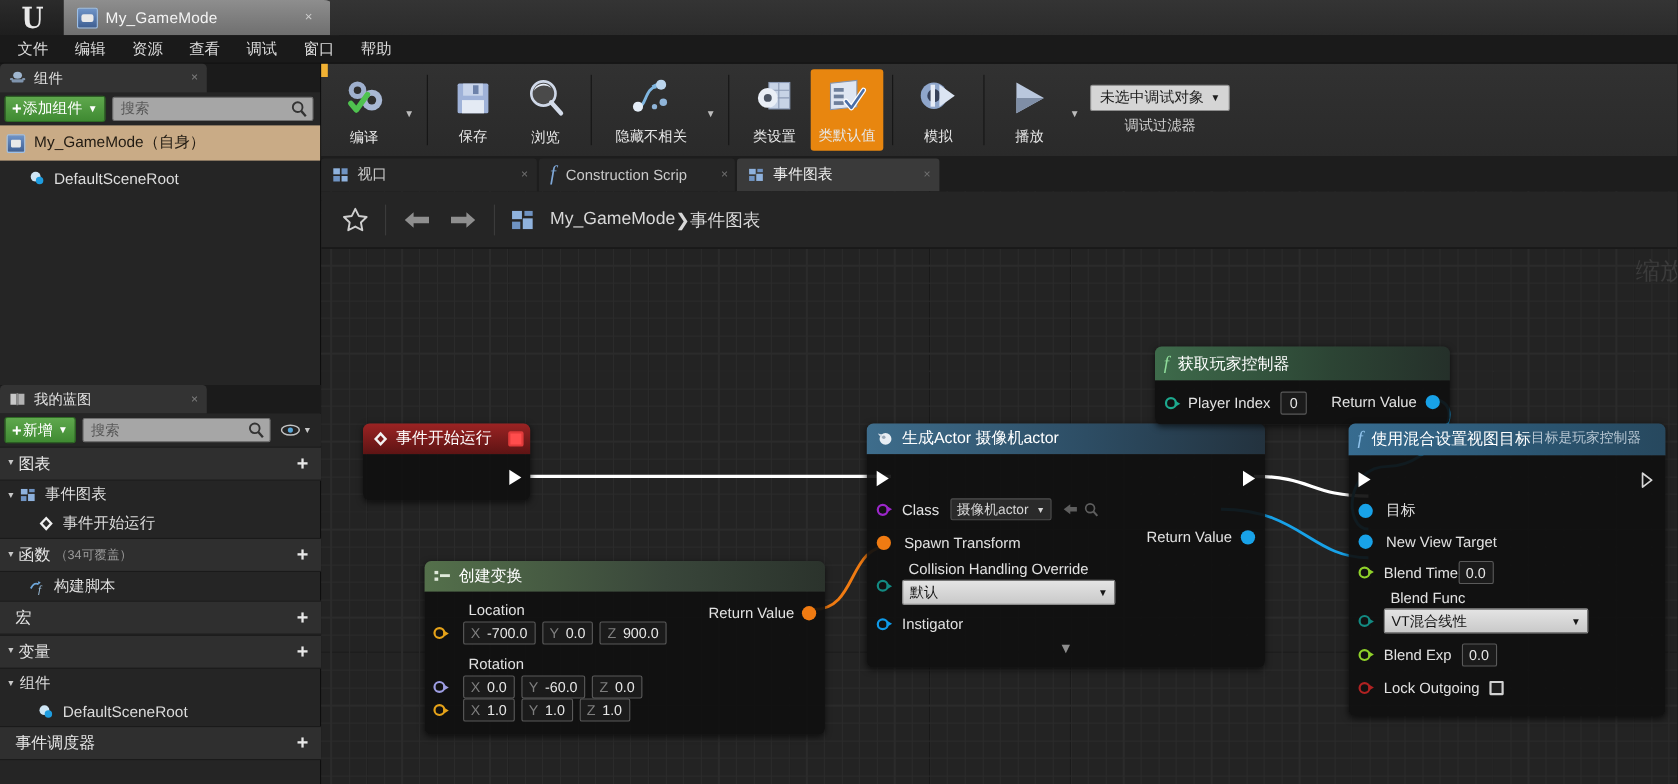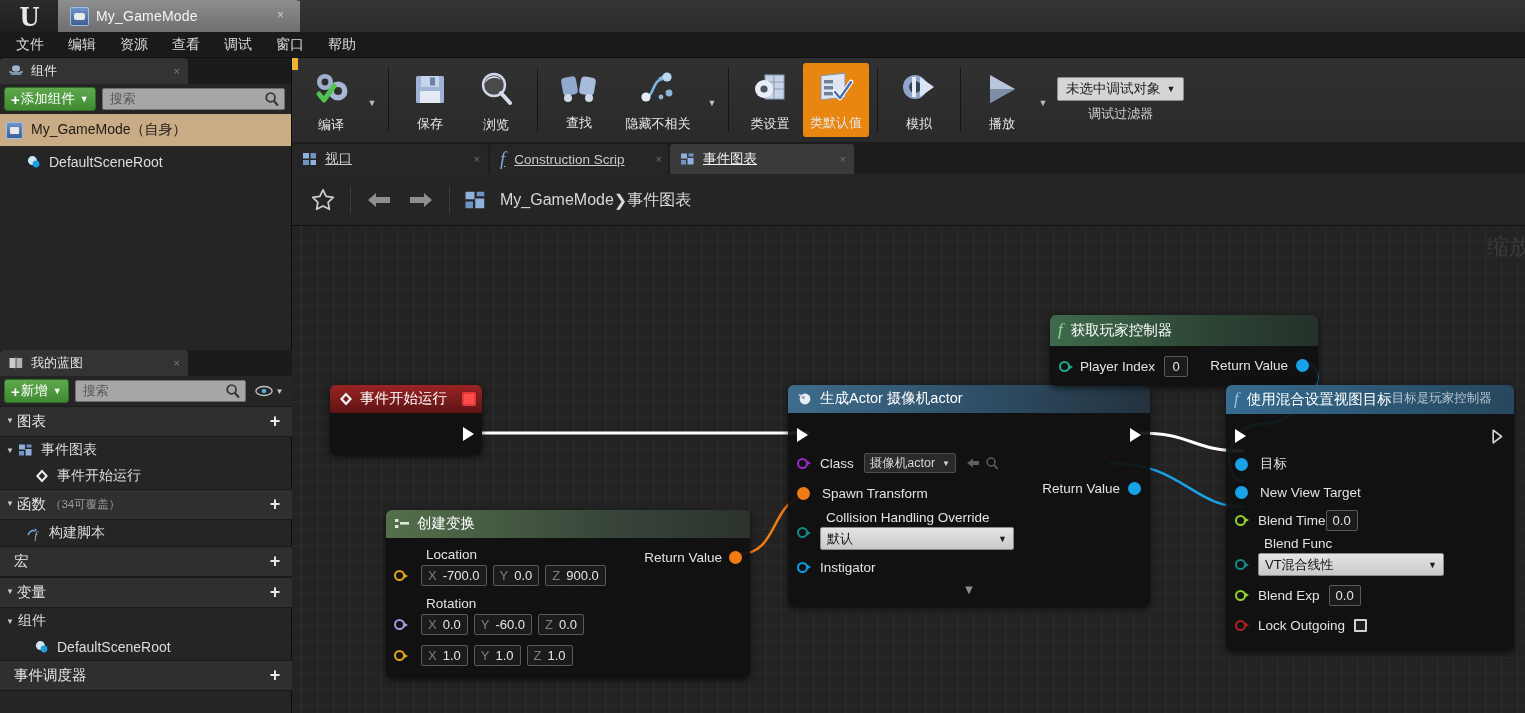--- a/index.html
+++ b/index.html
@@ -153,21 +153,21 @@
   .dbg-label { font-size: 13px; color: #cfcfcf; margin-top: 4px; }
 
   
   .doctabs {
     position: absolute; left: 292px; top: 142px; right: 0; height: 32px;
     background: #1d1d1d; display: flex; align-items: flex-end;
   }
   .doctab {
     height: 30px; display: flex; align-items: center; padding: 0 10px;
     background: #262626; border-radius: 3px 3px 0 0; margin-right: 2px;
-    font-size: 13.5px; color: #cacaca; position: relative; min-width: 120px; text-decoration: underline;
+    font-size: 13.5px; color: #cacaca; position: relative; min-width: 120px;
   }
   .doctab.active { background: #3a3a3a; color: #f0f0f0; }
   .doctab .dclose { margin-left: 14px; color: #6f6f6f; font-size: 11px; }
 
   
   .graph {
     position: absolute; left: 292px; top: 174px; right: 0; bottom: 0;
     background:
       repeating-linear-gradient(to right,  #2b2b2b 0 1px, transparent 1px 16px),
       repeating-linear-gradient(to bottom, #2b2b2b 0 1px, transparent 1px 16px),
@@ -444,29 +444,20 @@
       <svg width="38" height="38" viewBox="0 0 38 38">
         <circle cx="17" cy="15" r="11" fill="#4a4a4a" stroke="#cfd8e8" stroke-width="2.4"></circle>
         <path d="M8 13 a9 9 0 0 1 16 -3 a11 11 0 0 0 -16 3" fill="#e8eef8"></path>
         <line x1="24" y1="23" x2="33" y2="33" stroke="#d4dcea" stroke-width="4" stroke-linecap="round"></line>
       </svg>
       <div class="lbl">浏览</div>
     </div>
 
     <div class="tb-sep"></div>
 
-    <div class="tb-btn">
-      <svg width="40" height="34" viewBox="0 0 40 34">
-        <rect x="3" y="5" width="15" height="18" rx="4" fill="#91a8cf" transform="rotate(-10 10 14)"></rect>
-        <rect x="21" y="5" width="15" height="18" rx="4" fill="#a7bbdd" transform="rotate(10 28 14)"></rect>
-        <circle cx="9" cy="26" r="4" fill="#cfd9ea"></circle>
-          <circle cx="30" cy="26" r="4" fill="#cfd9ea"></circle>
-      </svg>
-      <div class="lbl">查找</div>
-    </div>
 
     <div class="tb-btn" style="width:92px">
       <svg width="38" height="36" viewBox="0 0 38 36">
         <path d="M8 26 C14 26 14 8 24 8" fill="none" stroke="#7fb6e0" stroke-width="2.6"></path>
         <path d="M20 8 l6 -3" stroke="#7fb6e0" stroke-width="2.6"></path>
         <circle cx="28" cy="6" r="4.6" fill="#bcd6ee"></circle>
         <circle cx="7" cy="26" r="4.6" fill="#e4edf7"></circle>
         <circle cx="30" cy="22" r="3.4" fill="#8fb4d8"></circle>
         <circle cx="22" cy="26" r="2.4" fill="#8fb4d8"></circle>
       </svg>
@@ -643,21 +634,21 @@
                 <span class="ax">Y</span>
                 <span>0.0</span>
               </span>
             <span class="valbox">
                 <span class="ax">Z</span>
                 <span>900.0</span>
               </span>
           </div>
         </div>
 
-        <div style="padding-left:8px;margin-bottom:10px;">
+        <div style="padding-left:8px;">
           <div class="lbl" style="margin-left:32px;margin-bottom:3px;">Rotation</div>
           <div style="display:flex;align-items:center;">
             <span class="pin-circ" style="border-color:#9d9de2;color:#9d9de2;margin-right:16px;flex:none"></span>
             <span class="valbox">
                 <span class="ax">X</span>
                 <span>0.0</span>
               </span>
             <span class="valbox">
                 <span class="ax">Y</span>
                 <span>-60.0</span>

